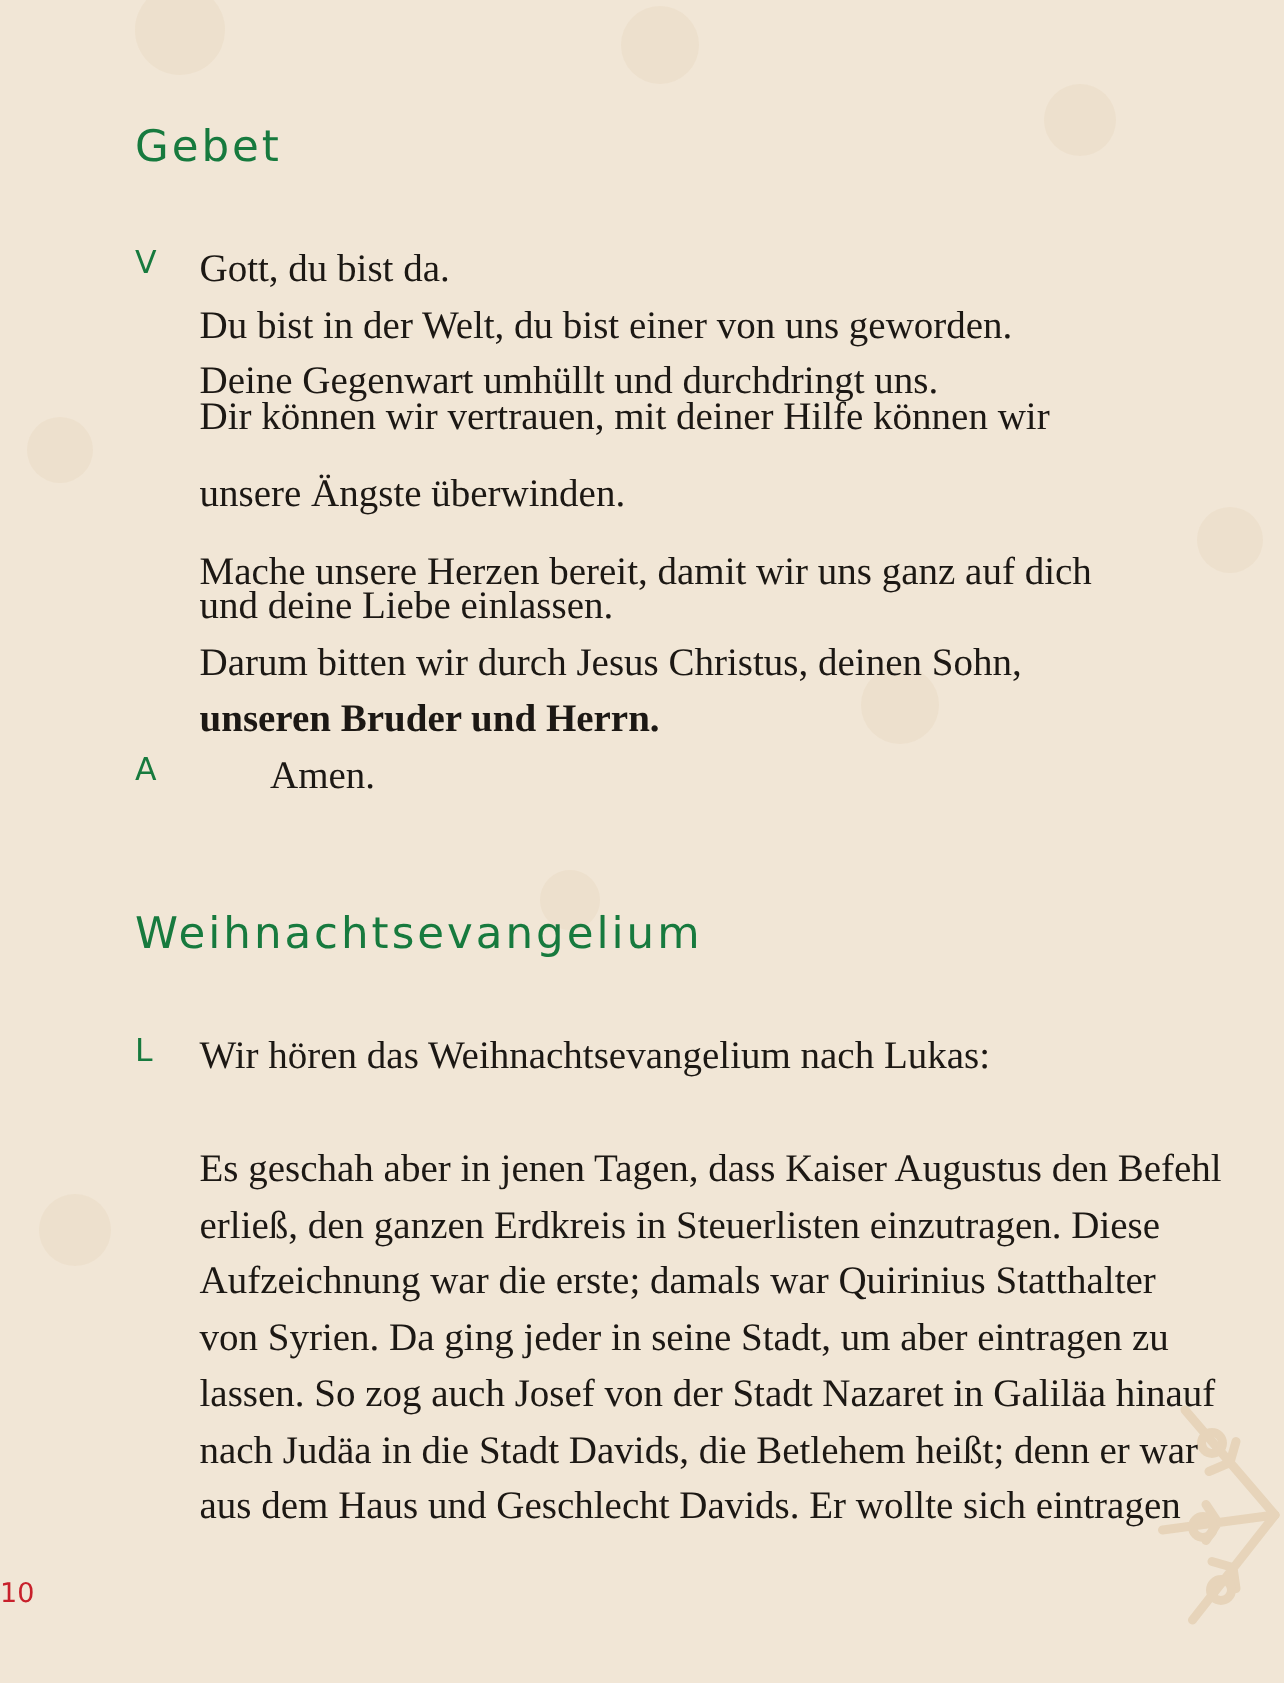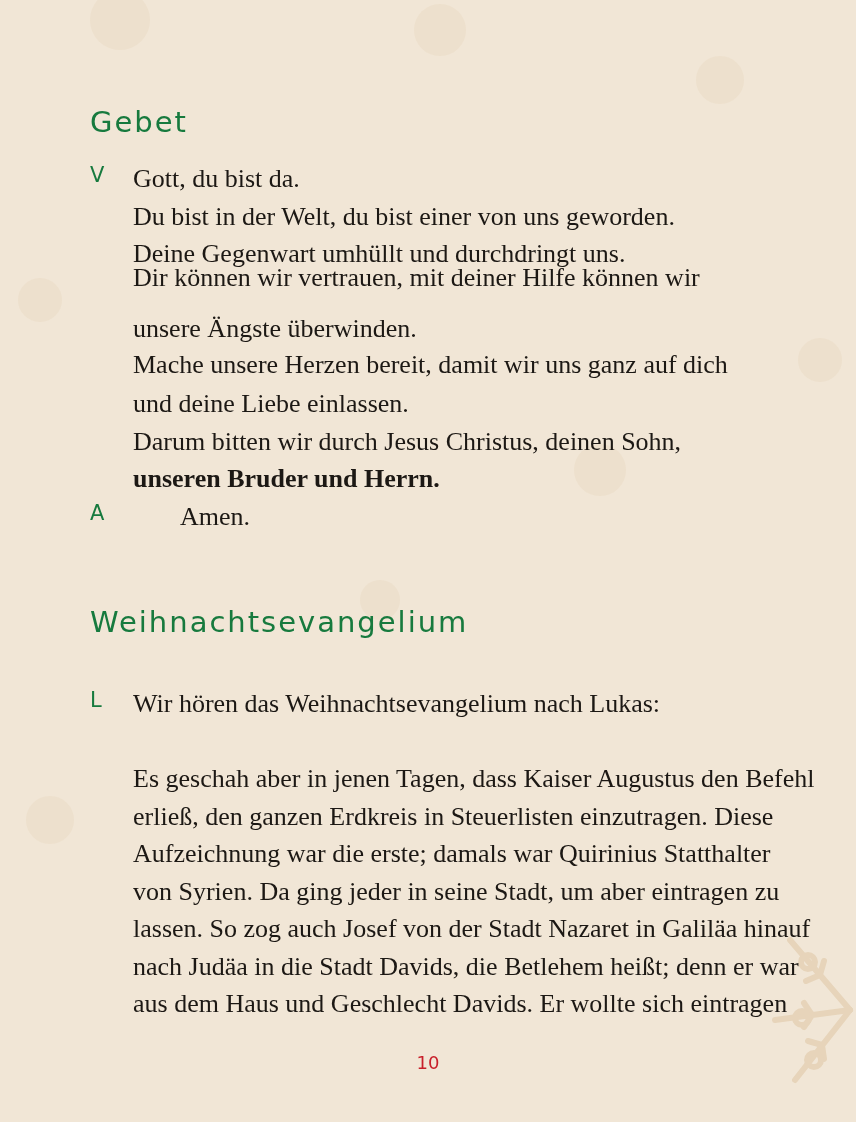--- a/index.html
+++ b/index.html
@@ -21,21 +21,21 @@
     .line {
       position: absolute; left: 133px;
       font-size: 26px; line-height: 1; white-space: nowrap;
     }
     .role {
       position: absolute; left: 90px;
       font-family: "DejaVu Sans", "Liberation Sans", sans-serif;
       font-size: 21px; color: #177a3e; line-height: 1;
     }
     .pagenum {
-      position: absolute; left: 0; width: 856px; text-align: center; top: 1054px;
+      position: absolute; left: 0; width: 856px; top: 1054px;
       font-family: "DejaVu Sans", "Liberation Sans", sans-serif;
       font-size: 18px; color: #c8202b; line-height: 1;
     }
   </style>
 </head>
 <body>
 
 <svg class="bg-decor" width="856" height="1122" viewBox="0 0 856 1122">
   <g fill="none" stroke="#e6d3b8" stroke-width="6" stroke-linecap="round" opacity="0.9">
     <g transform="translate(850,1010)">
@@ -54,29 +54,29 @@
     <circle cx="40" cy="300" r="22"></circle>
     <circle cx="600" cy="470" r="26"></circle>
     <circle cx="820" cy="360" r="22"></circle>
     <circle cx="380" cy="600" r="20"></circle>
     <circle cx="50" cy="820" r="24"></circle>
   </g>
 </svg>
 
 <div class="page">
 
-  <h2 class="heading" style="top:83px;margin-top:25px;">Gebet</h2>
+  <h2 class="heading" style="top:83px;">Gebet</h2>
 
   <span class="role" style="top:165px;">V</span>
   <div class="line" style="top:166px;">Gott, du bist da.</div>
   <div class="line" style="top:204px;">Du bist in der Welt, du bist einer von uns geworden.</div>
   <div class="line" style="top:241px;">Deine Gegenwart umhüllt und durchdringt uns.</div>
   <div class="line" style="top:265px;">Dir können wir vertrauen, mit deiner Hilfe können wir</div>
   <div class="line" style="top:316px;">unsere Ängste überwinden.</div>
-  <div class="line" style="top:352px;">Mache unsere Herzen bereit, damit wir uns ganz auf dich</div>
+  <div class="line" style="top:368px;">Mache unsere Herzen bereit, damit wir uns ganz auf dich</div>
   <div class="line" style="top:391px;">und deine Liebe einlassen.</div>
   <div class="line" style="top:429px;">Darum bitten wir durch Jesus Christus, deinen Sohn,</div>
   <div class="line" style="top:466px;font-weight:bold;">unseren Bruder und Herrn.</div>
 
   <span class="role" style="top:503px;">A</span>
   <div class="line" style="top:504px;margin-left:47px;">Amen.</div>
 
   <h2 class="heading" style="top:608px;">Weihnachtsevangelium</h2>
 
   <span class="role" style="top:690px;">L</span>

